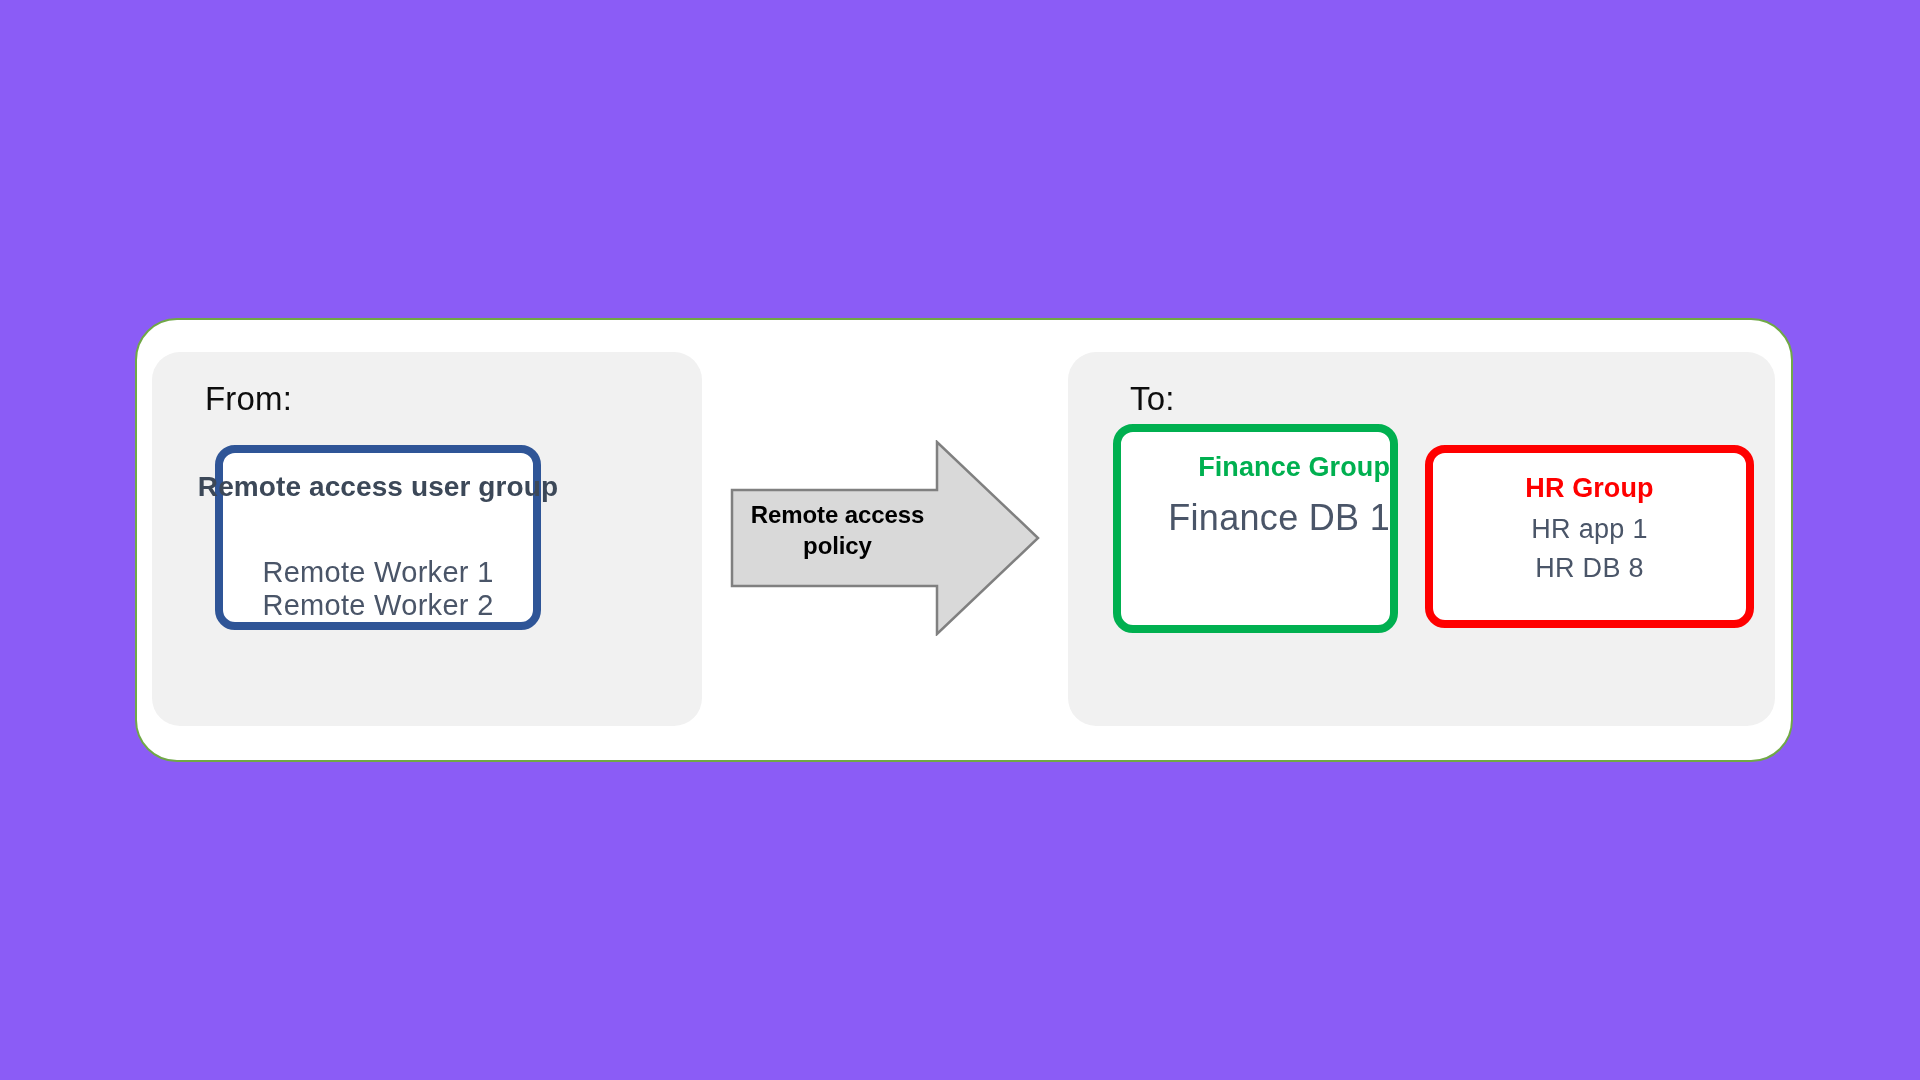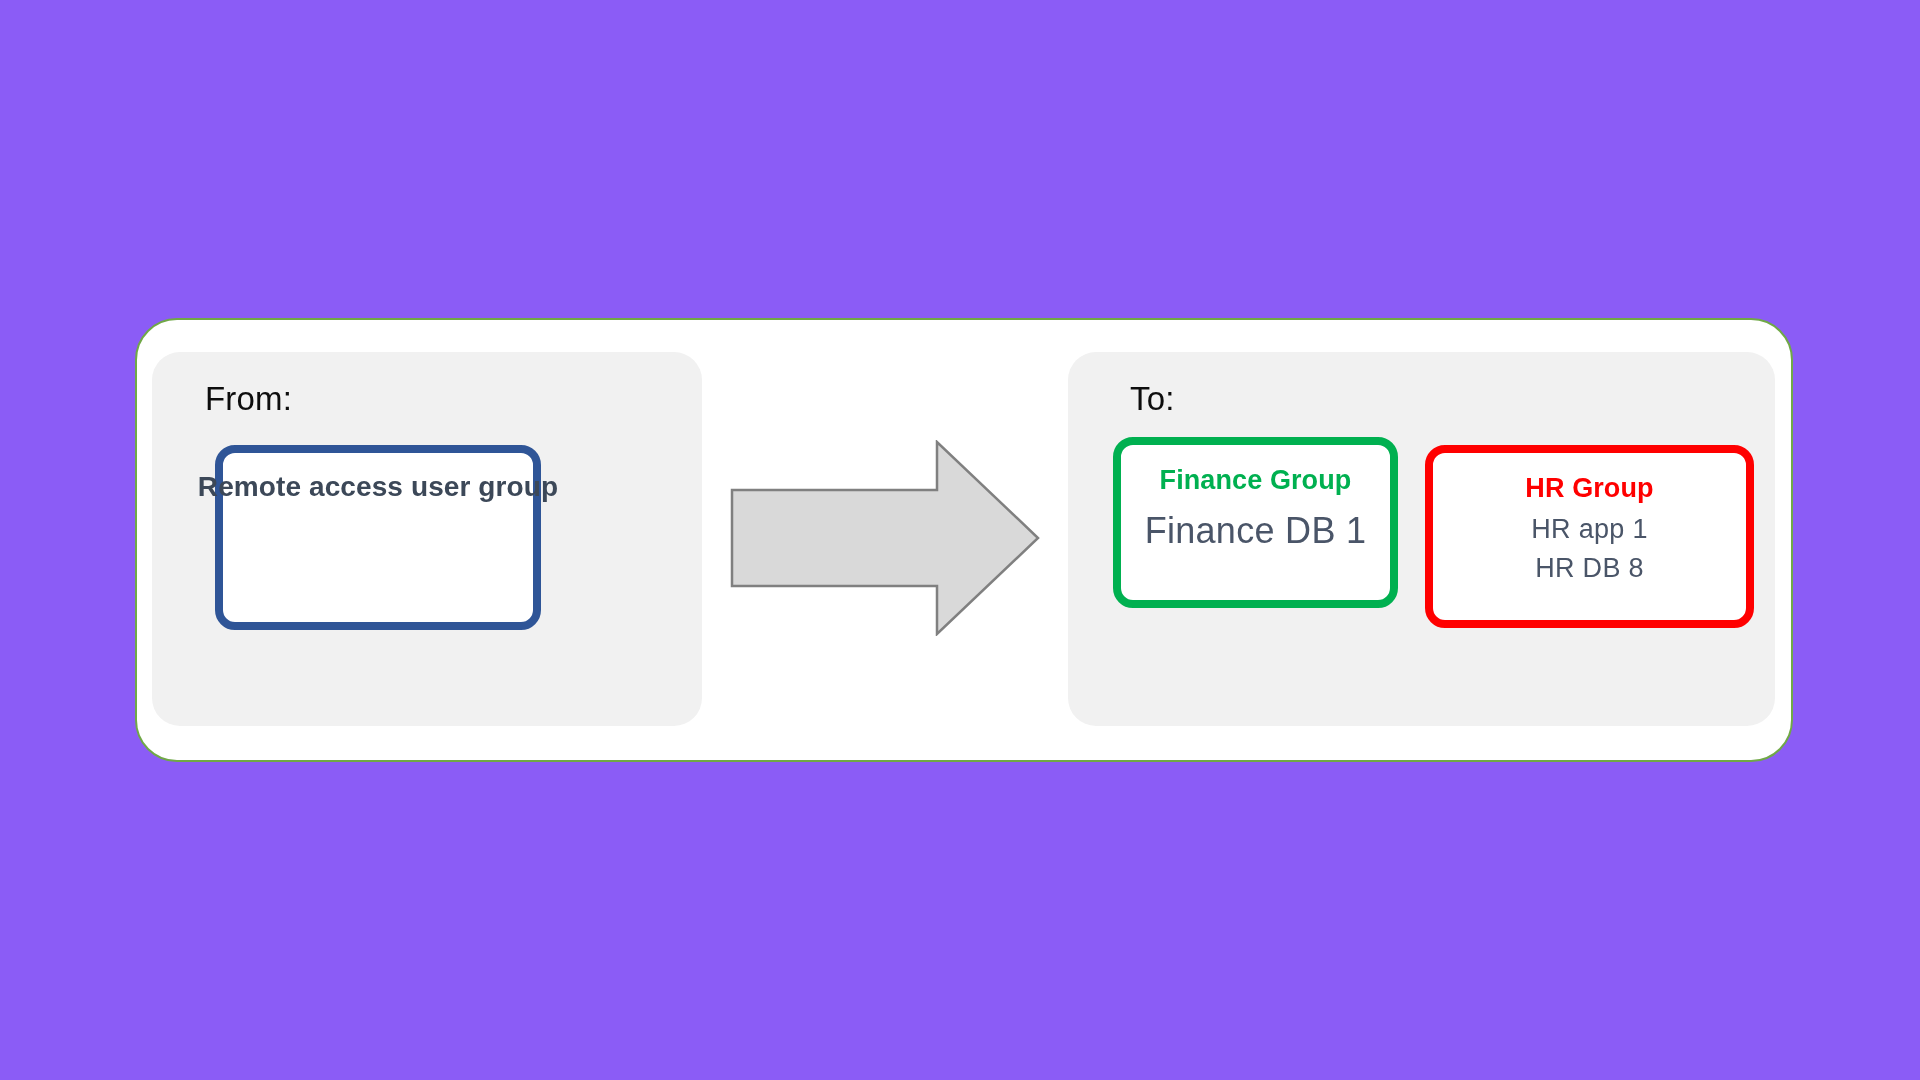--- a/index.html
+++ b/index.html
@@ -107,24 +107,25 @@
   }
   .box-users .entity-items {
     margin-top: 12px;
     font-size: 29px;
     line-height: 1.14;
   }
 
   
   .box-finance {
     left: 1113px;
-    top: 437px;
+    top: 424px;
     width: 285px;
-    height: 171px;
+    height: 209px;
     border: 8px solid #00B050;
+    align-items: flex-end;
   }
   .box-finance .entity-title {
     font-size: 27px;
     color: #00B050;
     margin-top: 20px;
   }
   .box-finance .entity-items {
     margin-top: 14px;
     font-size: 36px;
     line-height: 1.14;
@@ -181,26 +182,34 @@
 
 <div id="canvas">
 
   <div class="policy-container"></div>
 
   <div class="panel panel-from"></div>
   <div class="panel-label label-from">From:</div>
 
   <div class="entity-box box-users">
     <div class="entity-title">Remote access user group</div>
+    <div class="entity-items">
+      <div class="entity-item">Remote Worker 1</div>
+      <div class="entity-item">Remote Worker 2</div>
+    </div>
   </div>
 
   <div class="policy-arrow">
     <svg viewBox="0 0 310 196" xmlns="http://www.w3.org/2000/svg">
       <polygon points="2,50 207,50 207,2 308,98 207,194 207,146 2,146" fill="#D9D9D9" stroke="#808080" stroke-width="2.5" stroke-linejoin="miter"></polygon>
     </svg>
+  </div>
+  <div class="arrow-label">
+    <div>Remote access</div>
+    <div>policy</div>
   </div>
 
   <div class="panel panel-to"></div>
   <div class="panel-label label-to">To:</div>
 
   <div class="entity-box box-finance">
     <div class="entity-title">Finance Group</div>
     <div class="entity-items">
       <div class="entity-item">Finance DB 1</div>
     </div>

